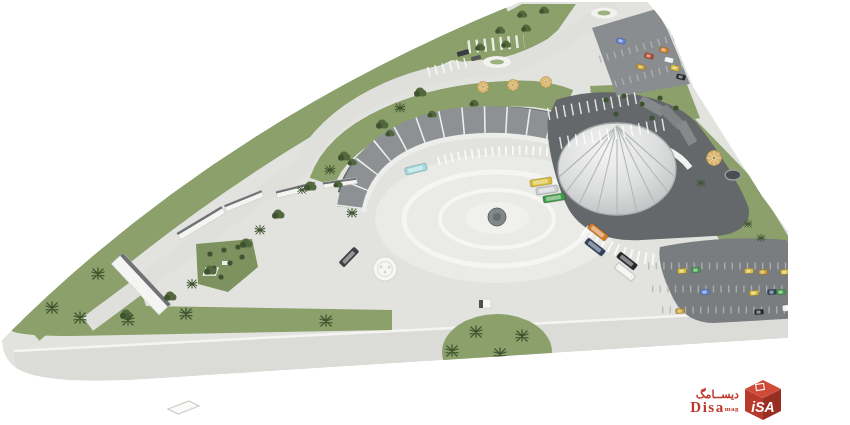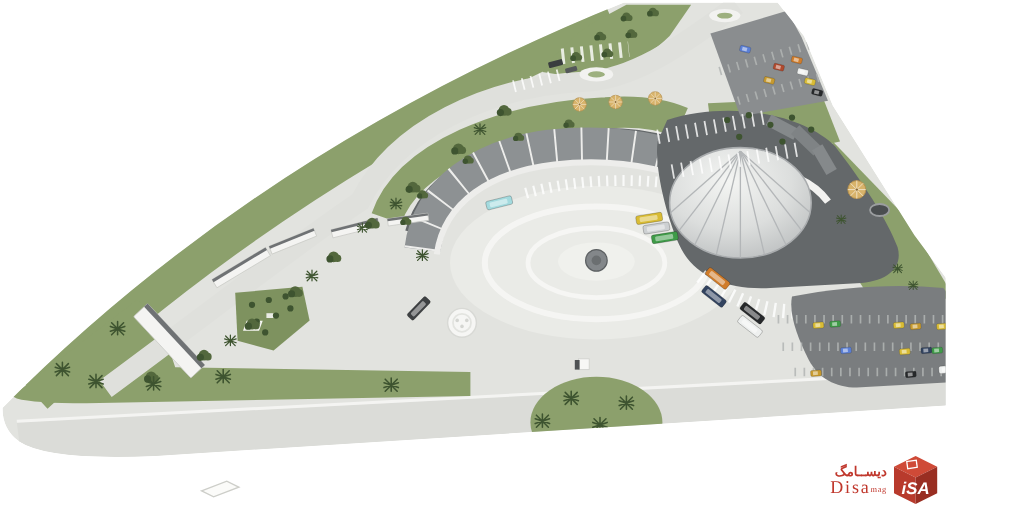--- a/index.html
+++ b/index.html
@@ -30,21 +30,21 @@
   .wall{fill:#f4f4f2;stroke:#c9cac6;stroke-width:.6}
   .wallE{fill:#6f7274}
   .pond{fill:#4a4e50;stroke:#9a9d9f;stroke-width:1.5}
   .tan{fill:var(--c-tan,#d8b36a);stroke:#b5904e;stroke-width:.8}
   .kioskW{fill:#f7f7f5;stroke:#cfd0cc;stroke-width:.7}
   .kioskD{fill:#4f5254}
   .medal{fill:#f6f6f4;stroke:#d8d9d5;stroke-width:1.2}
   .wm{position:absolute;right:5px;bottom:3px;display:flex;align-items:flex-end;gap:4px}
   .wm-text{text-align:right;color:var(--c-red,#c0372c);line-height:1.05;padding-bottom:6px}
   .wm-ar{font-size:11px;font-weight:bold}
-  .wm-latin{font-family:"Liberation Serif",serif;font-size:15px;font-weight:normal;letter-spacing:1.5px}
+  .wm-latin{font-family:"Liberation Serif",serif;font-size:15px;font-weight:bold;letter-spacing:1.5px}
   .wm-mag{font-size:7px;letter-spacing:.5px;vertical-align:1px}
   .logoTxt{fill:#fff;font:italic bold 14px "Liberation Sans",sans-serif}
 </style>
 </head>
 <body>
 
 <div class="wrap">
 <svg width="850" height="425" viewBox="0 0 850 425">
   <defs>
     <radialGradient id="gDome" cx="42%" cy="30%" r="80%">

